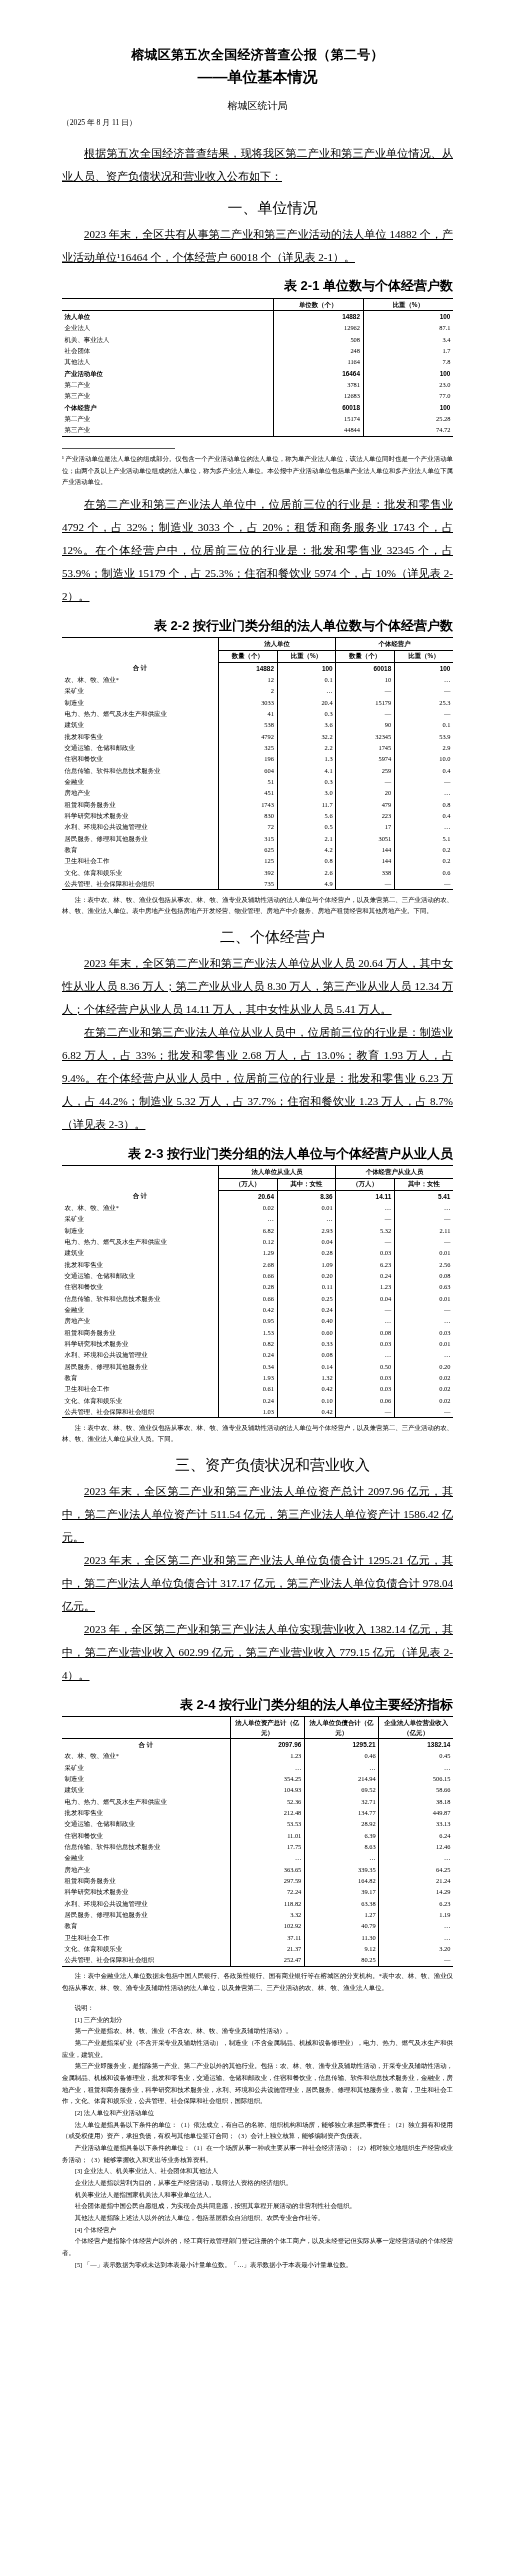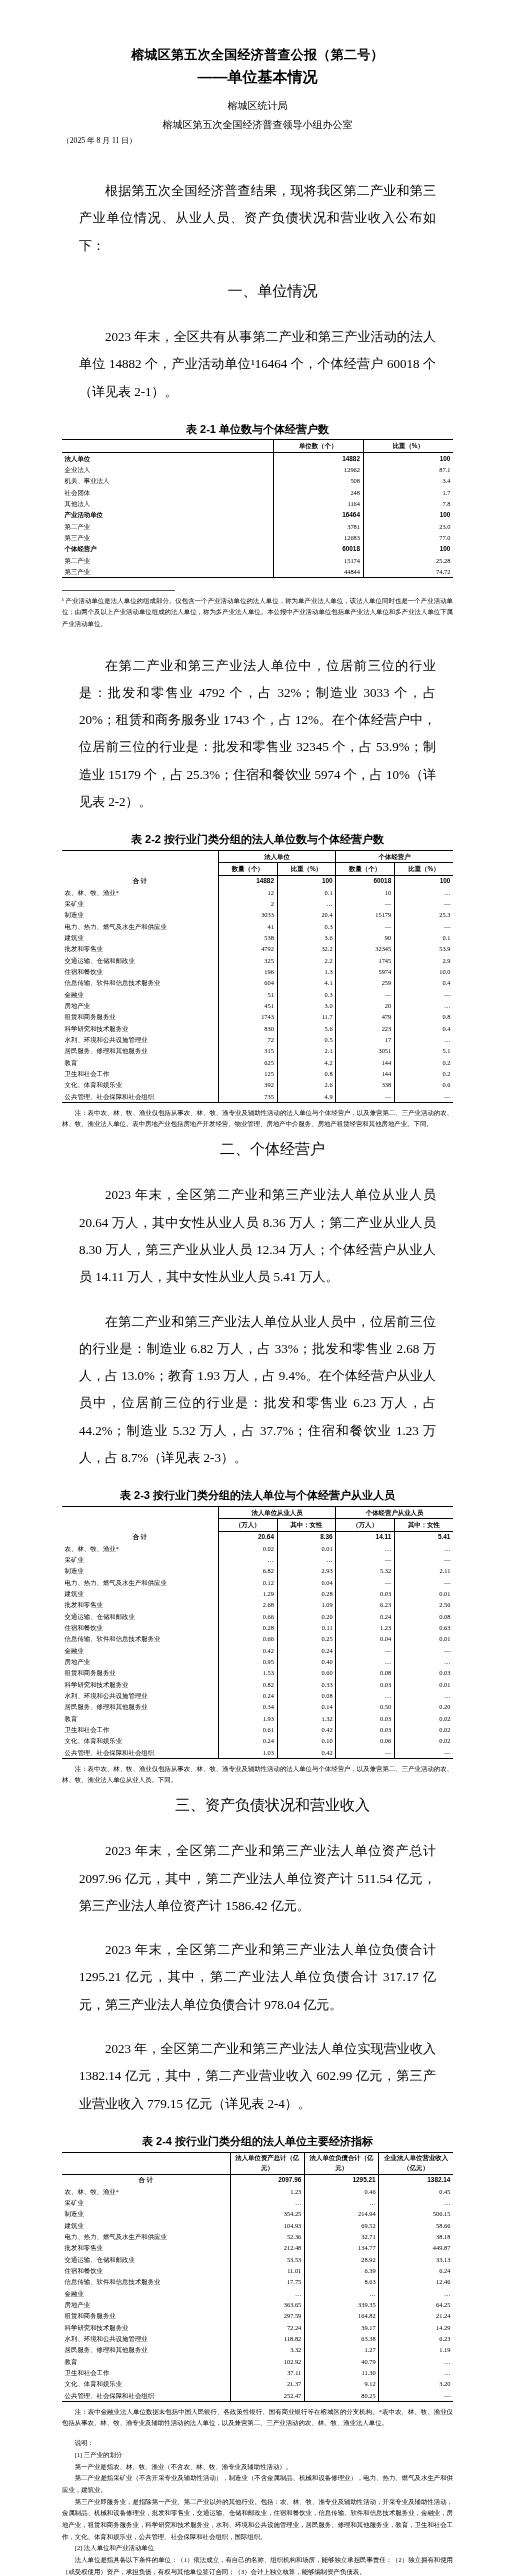--- a/index.html
+++ b/index.html
@@ -47,44 +47,45 @@
   }
   .org-line.second { margin-top: 0; }
   .date-line {
     font-size: 7.7px;
     line-height: 1.9;
     margin: 0 0 0 0;
   }
 
   
   p.body {
-    font-size: 13px;
+    font-size: 11px;
     line-height: 2.1;
     text-align: justify;
     text-justify: inter-ideograph;
-    margin: 17px;
+    margin: 0;
     text-indent: 2em;
+    text-decoration: underline;
   }
   h2.section {
     font-family: "Liberation Sans", "DejaVu Sans", sans-serif;
     font-weight: 400;
     font-size: 15px;
     line-height: 2.0;
     margin: 5.2px 0 0 0;
     text-indent: 2em;
     text-align: center;
   }
 
   
   .table-wrap { margin: 8.2px 0 3.1px 0; }
   .table-title {
-    text-align: center;
+    text-align: right;
     font-family: "Liberation Sans", "DejaVu Sans", sans-serif;
     font-weight: 700;
-    font-size: 11px;
+    font-size: 13px;
     margin: 0 0 2.6px 0;
   }
   table.stat {
     border-collapse: collapse;
     width: 100%;
     font-size: 6.4px;
     line-height: 1.52;
   }
   table.stat td, table.stat th {
     padding: 0.8px 2.6px;
@@ -158,21 +159,20 @@
   .spacer-md { height: 11.3px; }
 </style>
 </head>
 <body>
 
 <div class="page">
 
   <h1 class="doc-title">榕城区第五次全国经济普查公报（第二号）</h1>
   <div class="doc-subtitle">——单位基本情况</div>
   <div class="org-line">榕城区统计局</div>
-  <div class="org-line second">榕城区第五次全国经济普查领导小组办公室</div>
   <div class="date-line">（2025 年 8 月 11 日）</div>
 
   <div class="spacer-md"></div>
 
   <p class="body">根据第五次全国经济普查结果，现将我区第二产业和第三产业单位情况、从业人员、资产负债状况和营业收入公布如下：</p>
 
   <h2 class="section">一、单位情况</h2>
   <p class="body">2023 年末，全区共有从事第二产业和第三产业活动的法人单位 14882 个，产业活动单位¹16464 个，个体经营户 60018 个（详见表 2-1）。</p>
 
   <div class="table-wrap">

